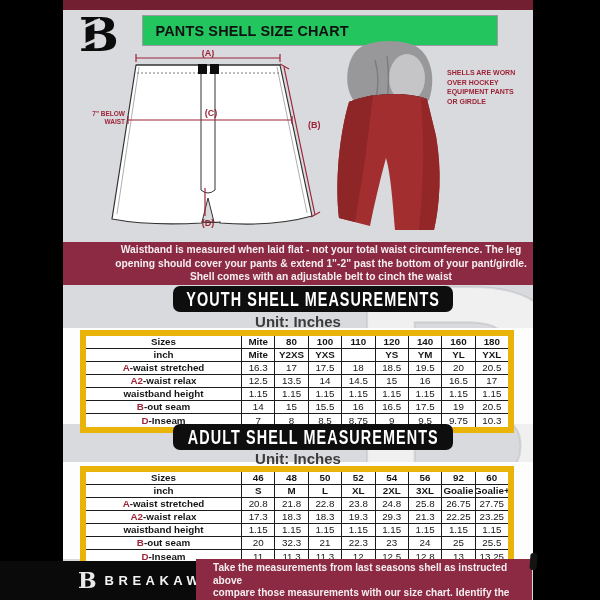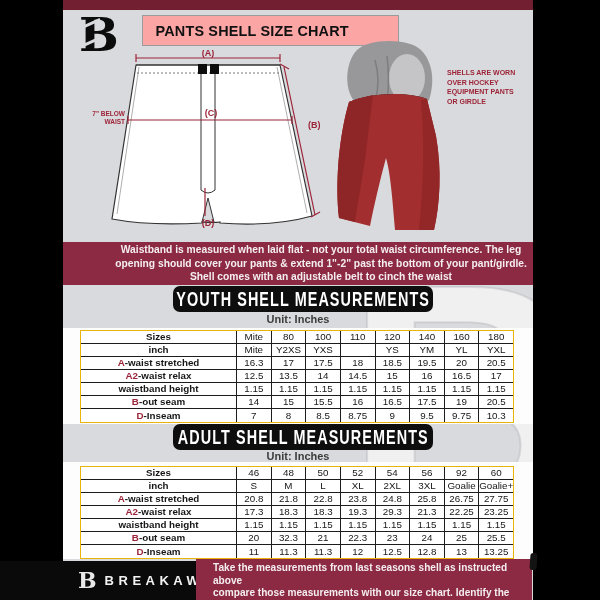--- a/index.html
+++ b/index.html
@@ -12,21 +12,21 @@
 
   
   .topbar { left:0; top:0; width:470px; height:10px; background:#721f32; z-index:3; }
   .logo-b { left:16px; top:10px; width:52px; height:50px; z-index:3; }
   .logo-b .glyph { font-family:"DejaVu Serif", serif; font-weight:bold; font-size:47px;
                    line-height:50px; color:#0c0c0c; letter-spacing:-2px; }
   .logo-cut { position:absolute; left:-2px; top:31px; width:26px; height:3px;
               background:#d9dadd; transform:rotate(-24deg); }
   .logo-cut2 { position:absolute; left:2px; top:12px; width:20px; height:3px;
               background:#d9dadd; transform:rotate(-24deg); }
-  .titlebox { left:79px; top:15px; width:257px; height:31px; background:#fca5a5;
+  .titlebox { left:79px; top:15px; width:356px; height:31px; background:#22c55e;
               border:1px solid #9b9b9e; z-index:3; display:flex; align-items:center; }
   .titlebox span { font-size:15px; font-weight:bold; color:#111; padding-left:13px;
                    letter-spacing:0.2px; display:inline-block; transform:scaleX(0.96);
                    transform-origin:left center; white-space:nowrap; }
   .datebox { left:379px; top:15px; width:88px; height:31px; background:#8b2a42; z-index:3;
              display:flex; align-items:center; justify-content:center; }
   .datebox span { color:#fff; font-weight:bold; font-size:18px; display:inline-block;
                   transform:scaleX(0.78); white-space:nowrap; letter-spacing:0.5px; }
 
   
@@ -36,47 +36,47 @@
   .photo-note { left:384px; top:68px; width:90px; font-size:7px; line-height:9.5px;
                 z-index:3; }
 
   
   .banner { left:0; top:242px; width:516px; height:43px; background:#8b2a42; z-index:3;
             display:flex; flex-direction:column; justify-content:center; }
   .banner div { color:#f5eef1; font-size:10.6px; font-weight:bold; line-height:13.5px;
                 text-align:center; transform:scaleX(0.97); }
 
   
-  .blackbox { width:260px; height:26px; background:#0e0e0e; border-radius:7px; z-index:3;
+  .blackbox { width:280px; height:26px; background:#0e0e0e; border-radius:7px; z-index:3;
               display:flex; align-items:center; justify-content:center; }
   .blackbox span { color:#fff; font-weight:bold; font-size:20px; letter-spacing:1.5px;
                    display:inline-block; transform:scaleX(0.72); white-space:nowrap; }
   .youth-title { left:110px; top:286px; }
   .adult-title { left:110px; top:424px;justify-content:center; }
-  .unit { width:470px; text-align:center; font-size:11px; font-weight:bold; color:#3c3c3c;
+  .unit { width:470px; text-align:center; font-size:15px; font-weight:bold; color:#3c3c3c;
           z-index:3; }
   .youth-unit { left:0; top:313px; }
   .adult-unit { left:0; top:450px; }
 
   
   .tablewrap { left:0; width:470px; height:96px; background:#fdfdfd; z-index:2; }
   .youth-wrap { top:328px; }
   .adult-wrap { top:462px; height:97px; }
-  .mtable { position:absolute; left:17px; width:434px; border:1px solid #eab308;
+  .mtable { position:absolute; left:17px; width:434px; border:6px solid #eab308;
             background:#fff; }
   .youth-wrap .mtable { top:2px; }
   .adult-wrap .mtable { top:4px; }
   .trow { display:flex; height:13px; border-bottom:1px solid #1c1c1c; }
   .trow:last-child { border-bottom:none; }
   .tcell { font-size:9.8px; line-height:12px; color:#161616; overflow:hidden;
            display:flex; align-items:center; justify-content:center; white-space:nowrap; }
   .tlabel { width:156px; border-right:1px solid #1c1c1c; font-weight:bold; }
   .tval { flex:1; border-right:1px solid #1c1c1c; font-weight:normal; }
   .tval:last-child { border-right:none; }
-  .trow.hdr .tval { font-weight:normal;text-align:right; }
+  .trow.hdr .tval { font-weight:bold;text-align:right; }
   .mprefix { color:#9c2438; }
 
   
   .watermark { left:282px; top:235px; font-size:330px; font-weight:bold; z-index:1;
                color:rgba(255,255,255,0.6); -webkit-text-stroke:2px rgba(150,150,158,0.25);
                line-height:330px; }
 
   
   .footer-black { position:absolute; left:0; top:561px; width:196px; height:39px;
                   background:#0a0a0a; z-index:5; }

